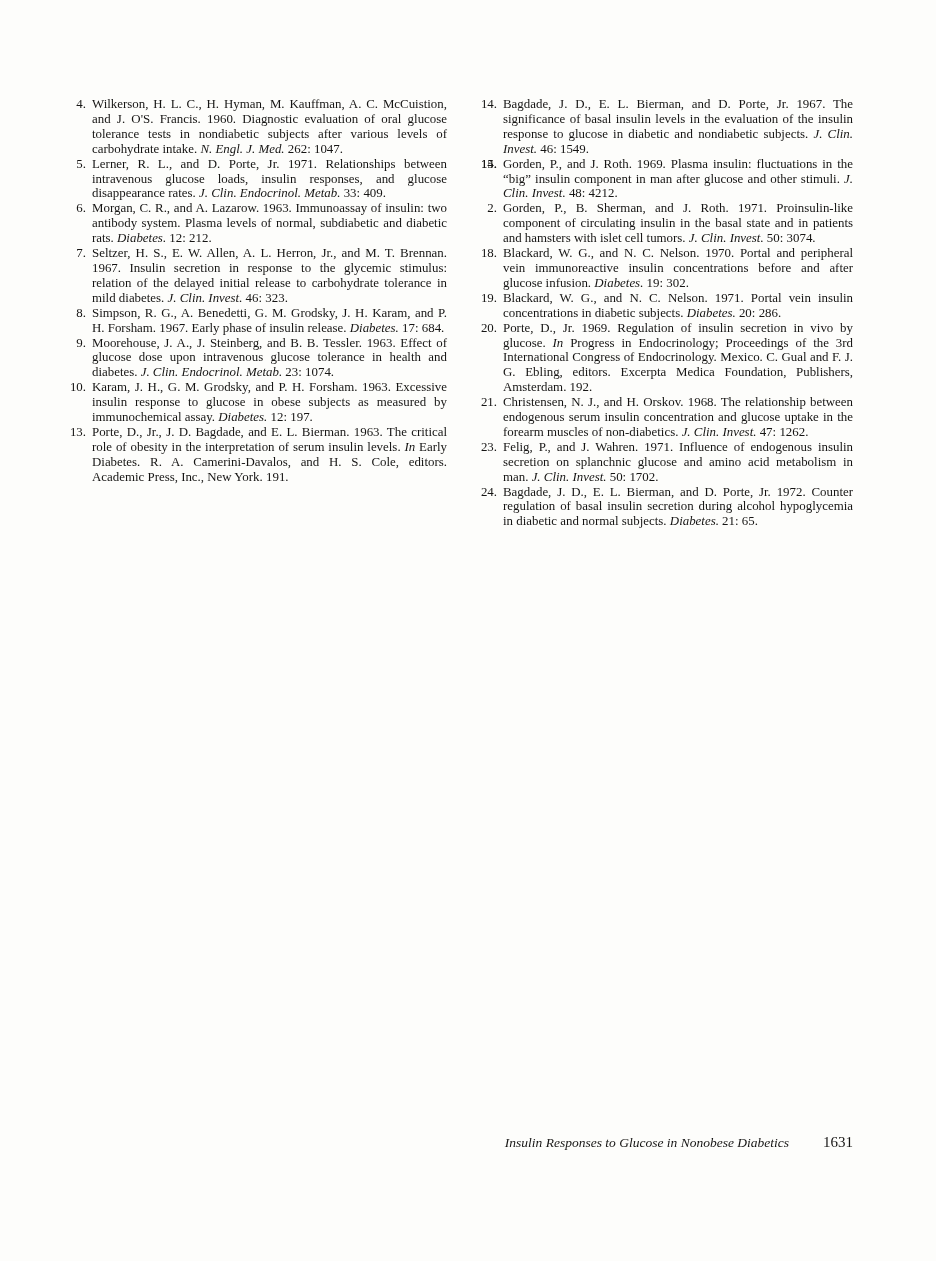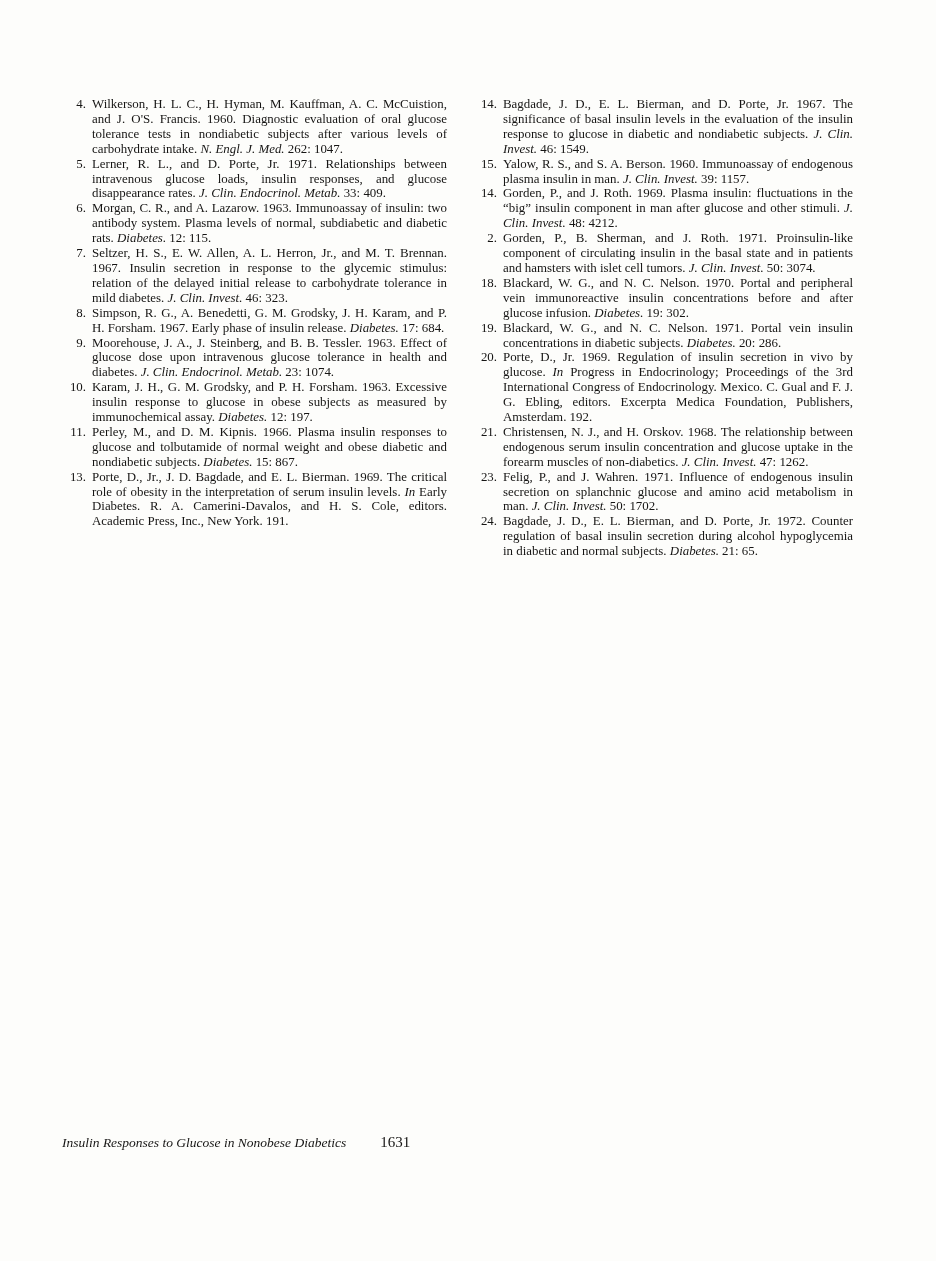--- a/index.html
+++ b/index.html
@@ -44,51 +44,51 @@
     width: 24px;
     text-align: right;
   }
   .seg-i { font-style: italic; }
   .seg-b { font-weight: normal; }
   .footer {
     position: absolute;
     top: 1133px;
     left: 62px;
     width: 791px;
+    text-align: right;
     white-space: nowrap;
   }
   .running-title {
     font-style: italic;
     font-size: 13.5px;
   }
   .page-number {
     display: inline-block;
     margin-left: 30px;
     font-size: 15px;
   }
 </style>
 </head>
 <body>
 
 <div class="page">
   <div class="columns">
     <div class="col left">
         <div class="ref"><span class="ref-num">4.</span><span><span>Wilkerson, H. L. C., H. Hyman, M. Kauffman, A. C. McCuistion, and J. O'S. Francis. 1960. Diagnostic evaluation of oral glucose tolerance tests in nondiabetic subjects after various levels of carbohydrate intake. </span><span class="seg-i">N. Engl. J. Med. </span><span class="seg-b">262:</span><span> 1047.</span></span></div>
         <div class="ref"><span class="ref-num">5.</span><span><span>Lerner, R. L., and D. Porte, Jr. 1971. Relationships between intravenous glucose loads, insulin responses, and glucose disappearance rates. </span><span class="seg-i">J. Clin. Endocrinol. Metab. </span><span class="seg-b">33:</span><span> 409.</span></span></div>
-        <div class="ref"><span class="ref-num">6.</span><span><span>Morgan, C. R., and A. Lazarow. 1963. Immunoassay of insulin: two antibody system. Plasma levels of normal, subdiabetic and diabetic rats. </span><span class="seg-i">Diabetes. </span><span class="seg-b">12:</span><span> 115.</span></span></div>
+        <div class="ref"><span class="ref-num">6.</span><span><span>Morgan, C. R., and A. Lazarow. 1963. Immunoassay of insulin: two antibody system. Plasma levels of normal, subdiabetic and diabetic rats. </span><span class="seg-i">Diabetes. </span><span class="seg-b">12:</span><span> 212.</span></span></div>
         <div class="ref"><span class="ref-num">7.</span><span><span>Seltzer, H. S., E. W. Allen, A. L. Herron, Jr., and M. T. Brennan. 1967. Insulin secretion in response to the glycemic stimulus: relation of the delayed initial release to carbohydrate tolerance in mild diabetes. </span><span class="seg-i">J. Clin. Invest. </span><span class="seg-b">46:</span><span> 323.</span></span></div>
         <div class="ref"><span class="ref-num">8.</span><span><span>Simpson, R. G., A. Benedetti, G. M. Grodsky, J. H. Karam, and P. H. Forsham. 1967. Early phase of insulin release. </span><span class="seg-i">Diabetes. </span><span class="seg-b">17:</span><span> 684.</span></span></div>
         <div class="ref"><span class="ref-num">9.</span><span><span>Moorehouse, J. A., J. Steinberg, and B. B. Tessler. 1963. Effect of glucose dose upon intravenous glucose tolerance in health and diabetes. </span><span class="seg-i">J. Clin. Endocrinol. Metab. </span><span class="seg-b">23:</span><span> 1074.</span></span></div>
         <div class="ref"><span class="ref-num">10.</span><span><span>Karam, J. H., G. M. Grodsky, and P. H. Forsham. 1963. Excessive insulin response to glucose in obese subjects as measured by immunochemical assay. </span><span class="seg-i">Diabetes. </span><span class="seg-b">12:</span><span> 197.</span></span></div>
-        <div class="ref"><span class="ref-num">11.</span><span><span>Perley, M., and D. M. Kipnis. 1966. Plasma insulin responses to glucose and tolbutamide of normal weight and obese diabetic and nondiabetic subjects. </span><span class="seg-i">Diabetes. </span><span class="seg-b">15:</span><span> 867.</span></span></div>
-        <div class="ref"><span class="ref-num">13.</span><span><span>Porte, D., Jr., J. D. Bagdade, and E. L. Bierman. 1969. The critical role of obesity in the interpretation of serum insulin levels. </span><span class="seg-i">In </span><span>Early Diabetes. R. A. Camerini-Davalos, and H. S. Cole, editors. Academic Press, Inc., New York. 191.</span></span></div>
+        <div class="ref"><span class="ref-num">13.</span><span><span>Porte, D., Jr., J. D. Bagdade, and E. L. Bierman. 1963. The critical role of obesity in the interpretation of serum insulin levels. </span><span class="seg-i">In </span><span>Early Diabetes. R. A. Camerini-Davalos, and H. S. Cole, editors. Academic Press, Inc., New York. 191.</span></span></div>
       </div>
     <div class="col right">
         <div class="ref"><span class="ref-num">14.</span><span><span>Bagdade, J. D., E. L. Bierman, and D. Porte, Jr. 1967. The significance of basal insulin levels in the evaluation of the insulin response to glucose in diabetic and nondiabetic subjects. </span><span class="seg-i">J. Clin. Invest. </span><span class="seg-b">46:</span><span> 1549.</span></span></div>
-        <div class="ref"><span class="ref-num">15.</span><span><span>Yalow, R. S., and S. A. Berson. 1960. Immunoassay of endogenous plasma insulin in man. </span><span class="seg-i">J. Clin. Invest. </span><span class="seg-b">39:</span><span> 1157.</span></span></div>
+        <div class="ref"><span class="ref-num">15.</span></div>
         <div class="ref"><span class="ref-num">14.</span><span><span>Gorden, P., and J. Roth. 1969. Plasma insulin: fluctuations in the “big” insulin component in man after glucose and other stimuli. </span><span class="seg-i">J. Clin. Invest. </span><span class="seg-b">48:</span><span> 4212.</span></span></div>
         <div class="ref"><span class="ref-num">2.</span><span><span>Gorden, P., B. Sherman, and J. Roth. 1971. Proinsulin-like component of circulating insulin in the basal state and in patients and hamsters with islet cell tumors. </span><span class="seg-i">J. Clin. Invest. </span><span class="seg-b">50:</span><span> 3074.</span></span></div>
         <div class="ref"><span class="ref-num">18.</span><span><span>Blackard, W. G., and N. C. Nelson. 1970. Portal and peripheral vein immunoreactive insulin concentrations before and after glucose infusion. </span><span class="seg-i">Diabetes. </span><span class="seg-b">19:</span><span> 302.</span></span></div>
         <div class="ref"><span class="ref-num">19.</span><span><span>Blackard, W. G., and N. C. Nelson. 1971. Portal vein insulin concentrations in diabetic subjects. </span><span class="seg-i">Diabetes. </span><span class="seg-b">20:</span><span> 286.</span></span></div>
         <div class="ref"><span class="ref-num">20.</span><span><span>Porte, D., Jr. 1969. Regulation of insulin secretion in vivo by glucose. </span><span class="seg-i">In </span><span>Progress in Endocrinology; Proceedings of the 3rd International Congress of Endocrinology. Mexico. C. Gual and F. J. G. Ebling, editors. Excerpta Medica Foundation, Publishers, Amsterdam. 192.</span></span></div>
         <div class="ref"><span class="ref-num">21.</span><span><span>Christensen, N. J., and H. Orskov. 1968. The relationship between endogenous serum insulin concentration and glucose uptake in the forearm muscles of non-diabetics. </span><span class="seg-i">J. Clin. Invest. </span><span class="seg-b">47:</span><span> 1262.</span></span></div>
         <div class="ref"><span class="ref-num">23.</span><span><span>Felig, P., and J. Wahren. 1971. Influence of endogenous insulin secretion on splanchnic glucose and amino acid metabolism in man. </span><span class="seg-i">J. Clin. Invest. </span><span class="seg-b">50:</span><span> 1702.</span></span></div>
         <div class="ref"><span class="ref-num">24.</span><span><span>Bagdade, J. D., E. L. Bierman, and D. Porte, Jr. 1972. Counter regulation of basal insulin secretion during alcohol hypoglycemia in diabetic and normal subjects. </span><span class="seg-i">Diabetes. </span><span class="seg-b">21:</span><span> 65.</span></span></div>
       </div>
   </div>

